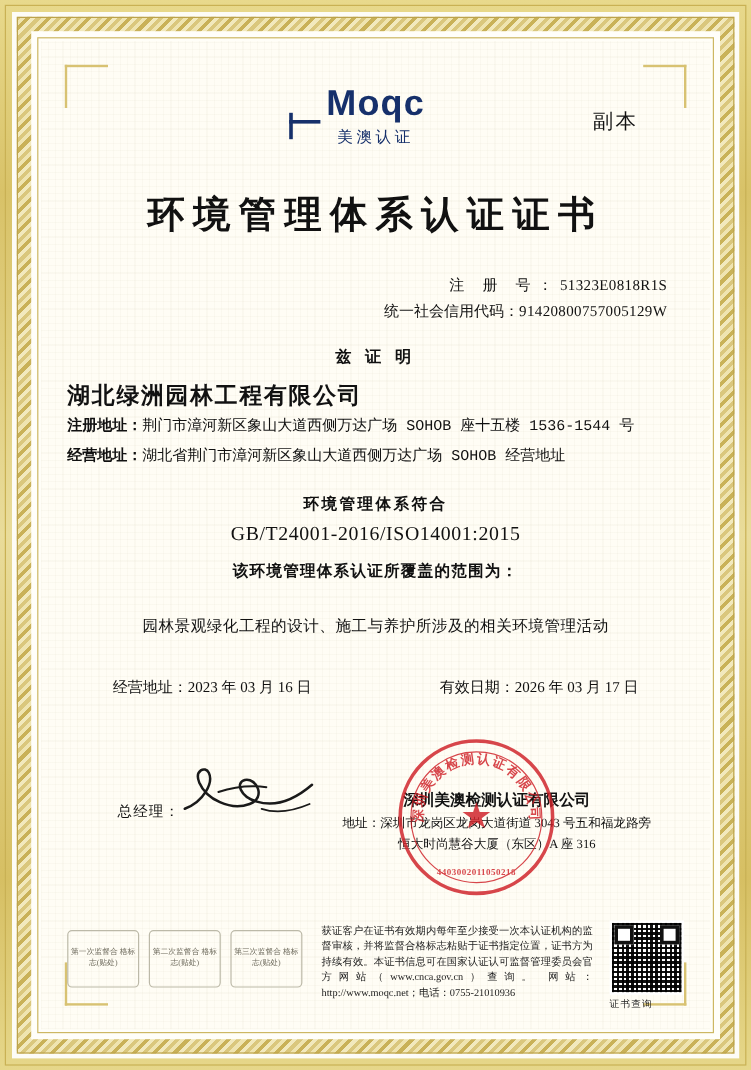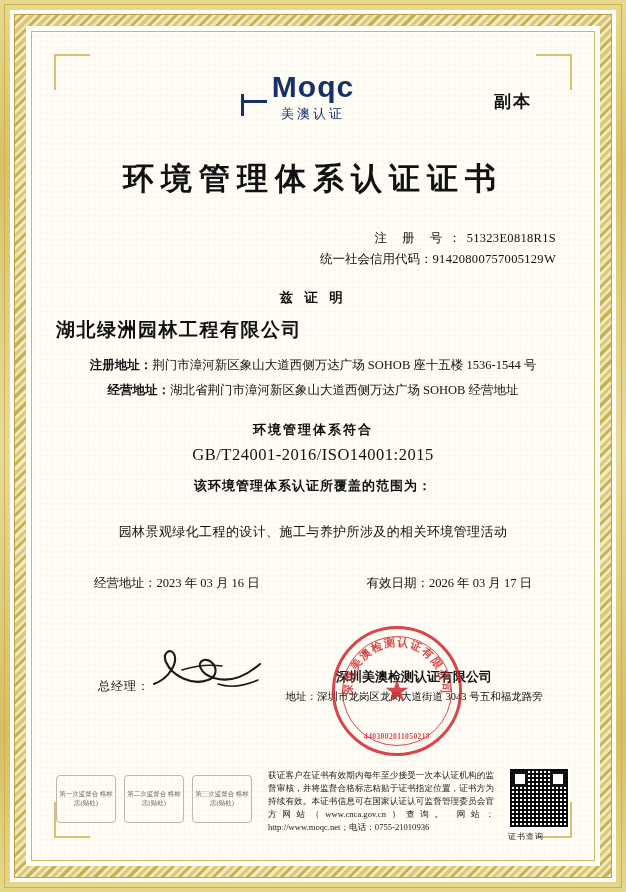--- a/index.html
+++ b/index.html
@@ -133,21 +133,21 @@
     top: 22px;
     width: 3px;
     height: 22px;
     background: #16306b;
   }
   .copy-label {
     position: absolute;
     right: 38px;
     top: 56px;
     font-size: 17px;
-    font-weight: 700;
+    font-weight: 400;
     color: #111;
     letter-spacing: 2px;
   }
 
   
   .title {
     margin-top: 16px;
     text-align: center;
     font-size: 31px;
     font-weight: 700;
@@ -182,26 +182,25 @@
   }
   .company {
     margin-top: 10px;
     text-align: left;
     font-size: 19px;
     font-weight: 700;
     letter-spacing: 1.5px;
     color: #111;
   }
   .addr {
-    margin-top: 10px;
-    text-align: center;
     font-size: 12.5px;
     color: #111;
     line-height: 2;
     white-space: nowrap;
+    font-family: Liberation Mono, monospace;
   }
   .addr-label { font-weight: 700; }
 
   
   .std-title {
     margin-top: 18px;
     text-align: center;
     font-size: 13px;
     font-weight: 700;
     letter-spacing: 2px;
@@ -463,20 +462,21 @@
         <div class="sig-label">总经理：</div>
         <svg class="sig-script" viewBox="0 0 120 60">
           <path d="M6 44 C22 38 30 22 26 14 C23 8 14 12 18 22 C24 36 44 46 60 40 C74 35 66 18 56 20 C48 22 52 34 66 38 C82 43 98 36 112 24" fill="none" stroke="#1a1a1a" stroke-width="2.1" stroke-linecap="round"></path>
           <path d="M34 30 C46 26 60 24 74 26" fill="none" stroke="#1a1a1a" stroke-width="1.6" stroke-linecap="round"></path>
           <path d="M70 44 C82 48 96 46 110 40" fill="none" stroke="#1a1a1a" stroke-width="1.5" stroke-linecap="round"></path>
         </svg>
 
         <div class="issuer">
           <div class="org">深圳美澳检测认证有限公司</div>
           <div class="org-addr">地址：深圳市龙岗区龙岗大道街道 3043 号五和福龙路旁</div>
+          <div class="org-addr">恒大时尚慧谷大厦（东区）A 座 316</div>
         </div>
 
         <div class="seal">
           <svg viewBox="0 0 124 124">
             <defs>
               <path id="arcTop" d="M 17,62 A 45,45 0 0 1 107,62"></path>
             </defs>
             <text font-size="11" font-weight="bold" fill="#cf1f26" letter-spacing="1.5">
               <textPath href="#arcTop" startOffset="50%" text-anchor="middle">深圳美澳检测认证有限公司</textPath>
             </text>

